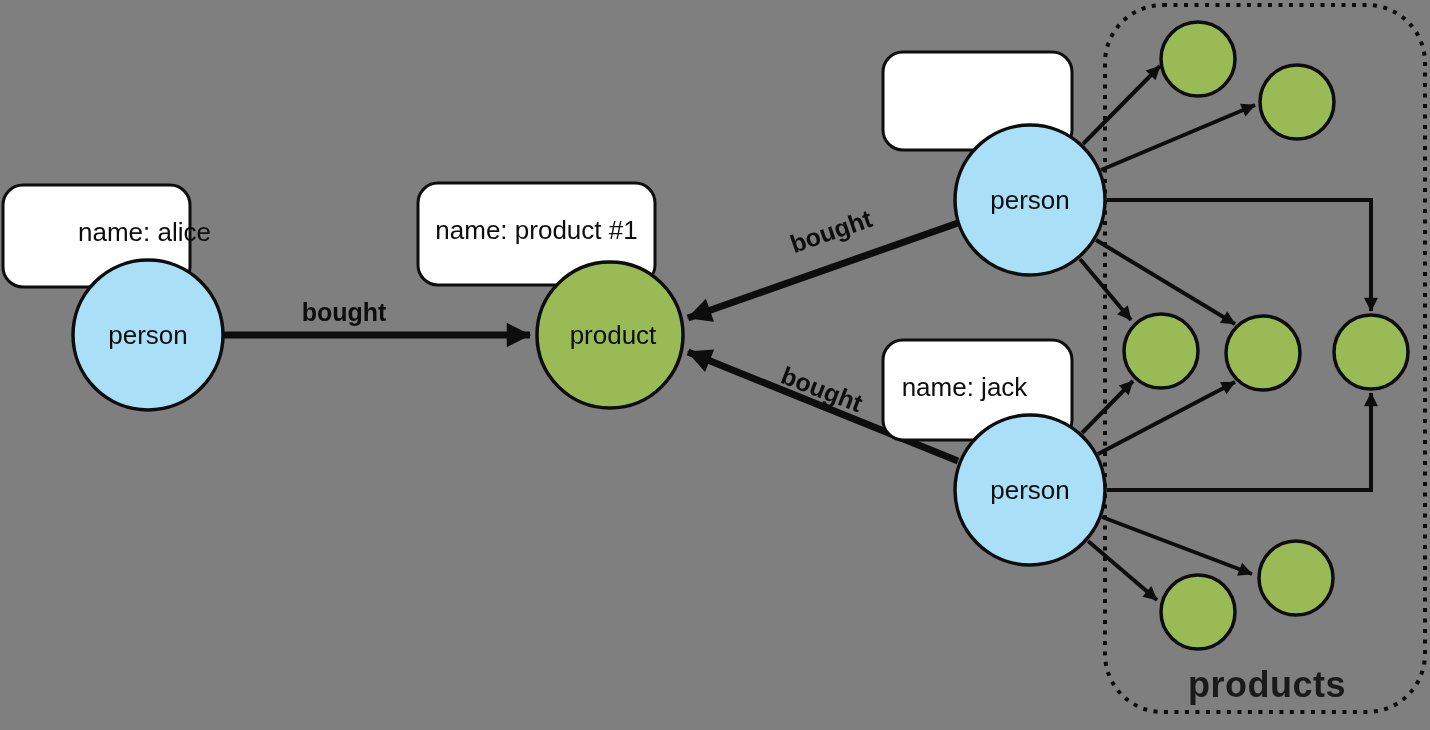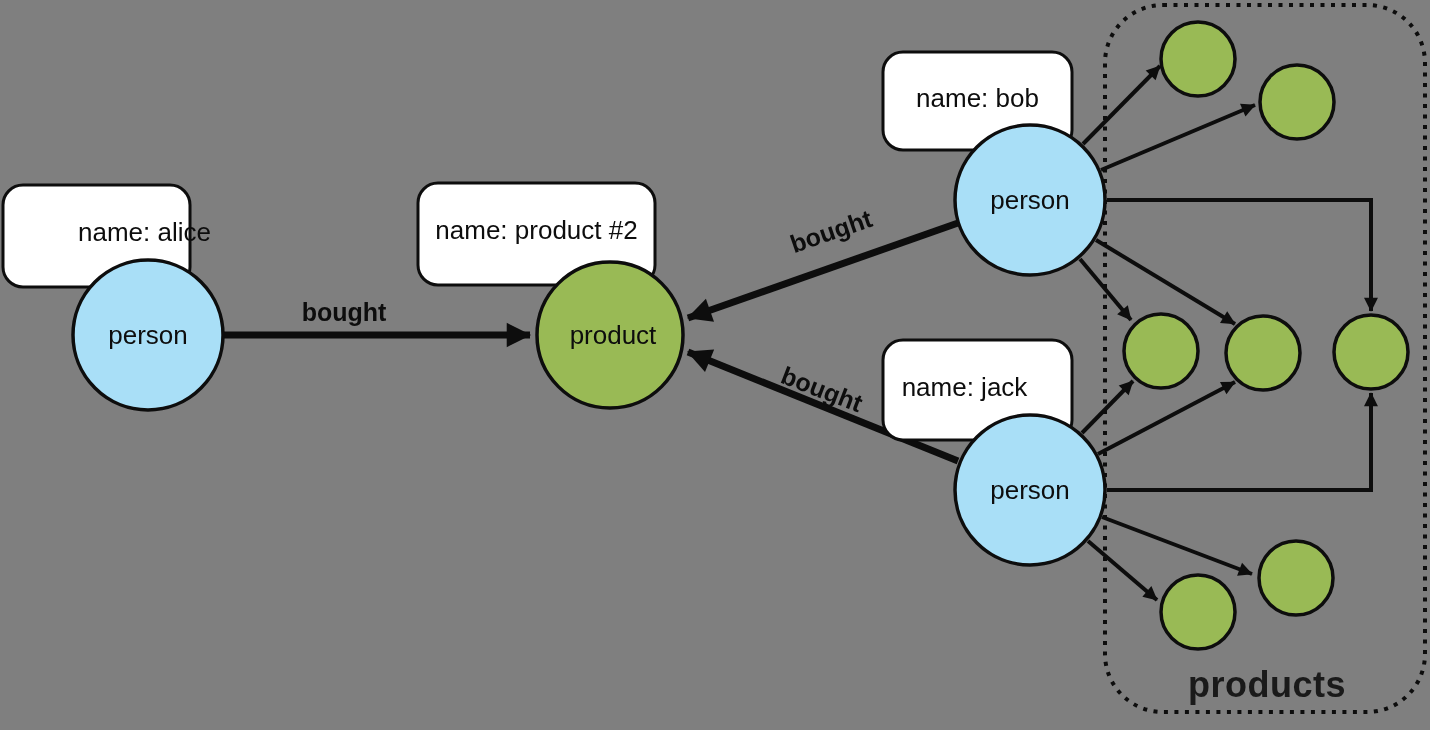--- a/index.html
+++ b/index.html
@@ -69,22 +69,21 @@
       <circle cx="1297" cy="102" r="37" fill="#99BA55"></circle>
       <circle cx="1161" cy="351" r="37" fill="#99BA55"></circle>
       <circle cx="1263" cy="353" r="37" fill="#99BA55"></circle>
       <circle cx="1371" cy="352" r="37" fill="#99BA55"></circle>
       <circle cx="1296" cy="578" r="37" fill="#99BA55"></circle>
       <circle cx="1198" cy="612" r="37" fill="#99BA55"></circle>
     </g>
   </svg>
 
   <div class="overlay prop-text" style="left:3px;top:185px;width:187px;height:95px;margin-left:48px;">name: alice</div>
-  <div class="overlay prop-text" style="left:418px;top:183px;width:237px;height:95px;">name: product #2</div>
-  <div class="overlay prop-text" style="left:883px;top:52px;width:189px;height:92px;">name: bob</div>
+  <div class="overlay prop-text" style="left:418px;top:183px;width:237px;height:95px;">name: product #1</div>
   <div class="overlay prop-text" style="left:883px;top:340px;width:163px;height:94px;">name: jack</div>
 
   <div class="overlay node-text" style="left:73px;top:310px;width:150px;height:50px;">person</div>
   <div class="overlay node-text" style="left:538px;top:310px;width:150px;height:50px;">product</div>
   <div class="overlay node-text" style="left:955px;top:175px;width:150px;height:50px;">person</div>
   <div class="overlay node-text" style="left:955px;top:465px;width:150px;height:50px;">person</div>
 
   <div class="overlay edge-label" style="left:244px;top:296px;width:200px;height:32px;">bought</div>
   <div class="overlay edge-label" style="left:731px;top:215px;width:200px;height:32px;transform:rotate(-19deg);">bought</div>
   <div class="overlay edge-label" style="left:722px;top:373px;width:200px;height:32px;transform:rotate(21deg);">bought</div>

